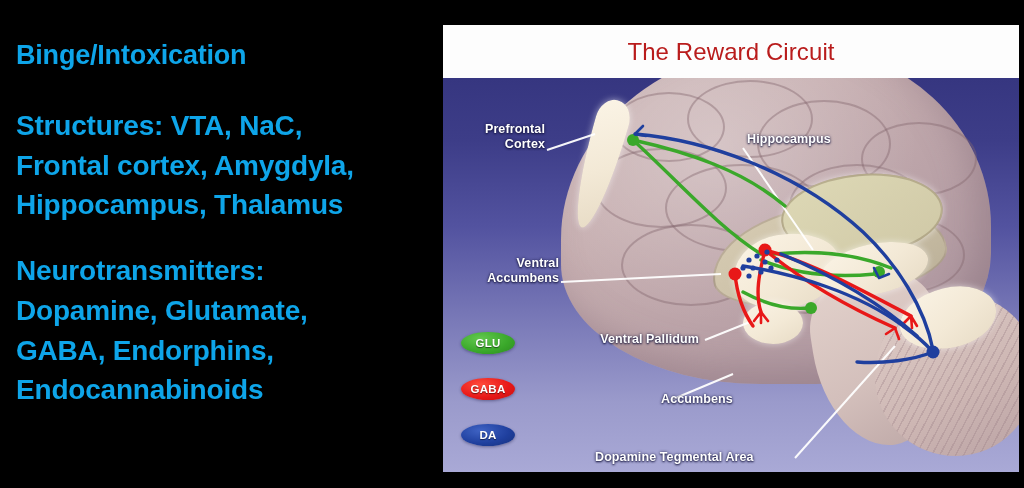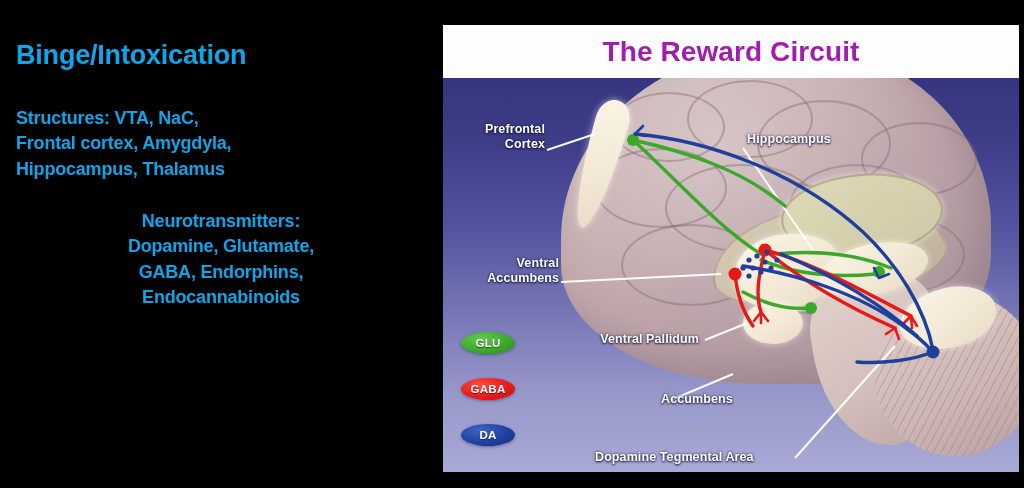--- a/index.html
+++ b/index.html
@@ -30,28 +30,28 @@
   }
   .slide-heading {
     font-size: 27px;
     font-weight: bold;
     line-height: 1.18;
     letter-spacing: -0.2px;
     margin: 0 0 34px 0;
     white-space: pre-line;
   }
   .info-block {
-    font-size: 18px;
+    font-size: 28px;
     font-weight: bold;
     line-height: 1.42;
     letter-spacing: -0.2px;
     margin: 0 0 26px 0;
     white-space: pre-line;
   }
-  .info-block:last-child { margin-bottom: 4px; text-align: center; }
+  .info-block:last-child { margin-bottom: 4px; }
 
   
   #diagram-panel {
     position: absolute;
     left: 443px;
     top: 25px;
     width: 576px;
     height: 447px;
     overflow: hidden;
     background: #ffffff;
@@ -61,23 +61,23 @@
     left: 0; top: 0;
     width: 100%;
     height: 53px;
     background: #fdfdfd;
     display: flex;
     align-items: center;
     justify-content: center;
     z-index: 40;
   }
   #diagram-title {
-    font-size: 28px;
-    font-weight: bold;
-    color: #a21caf;
+    font-size: 24px;
+    font-weight: normal;
+    color: #b91c1c;
     letter-spacing: 0.1px;
   }
   #diagram-body {
     position: absolute;
     left: 0; top: 53px;
     width: 576px;
     height: 394px;
     background: linear-gradient(to bottom,
         #363680 0%, #3d3d88 16%, #5353a0 38%,
         #7a7ab8 62%, #9a9acb 82%, #a9a9d6 100%);

